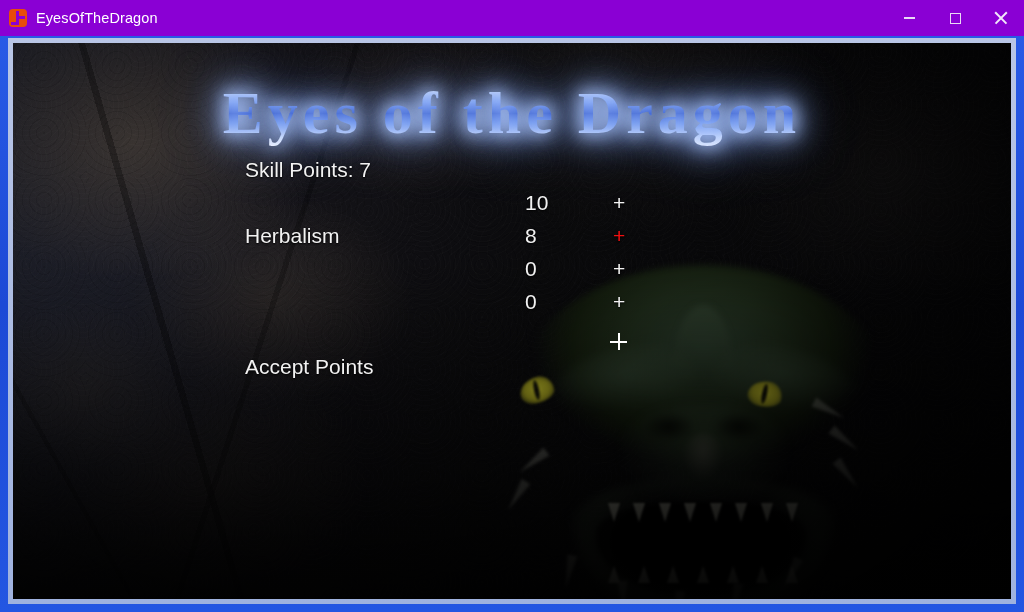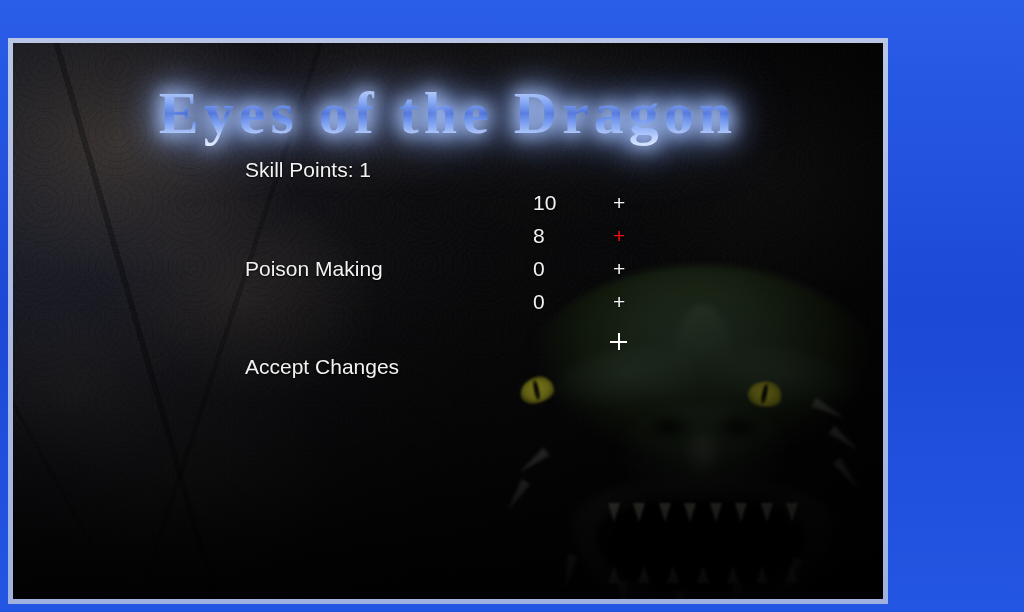--- a/index.html
+++ b/index.html
@@ -82,21 +82,21 @@
     width: 16px; height: 1.5px;
     background: #f2e6fa;
   }
   .winbtn .x-close:before { transform: rotate(45deg); }
   .winbtn .x-close:after  { transform: rotate(-45deg); }
 
   
   #bevel {
     position: absolute;
     left: 8px; top: 38px;
-    width: 880px; height: 566px;
+    width: 1008px; height: 566px;
     background: linear-gradient(180deg,#b9c6e6 0%, #9fb2df 100%);
     padding: 5px;
   }
 
   
   #game {
     position: relative;
     width: 100%; height: 100%;
     overflow: hidden;
     background: #070708;
@@ -297,21 +297,21 @@
     text-shadow: 0 1px 2px rgba(0,0,0,0.95);
     user-select: none;
   }
   #skill-points { margin-bottom: 0px; white-space: nowrap; }
   .skill-row {
     position: relative;
     height: 33px;
     white-space: nowrap;
   }
   .skill-name { position: absolute; left: 0; top: 0; }
-  .skill-value { position: absolute; left: 288px; top: 0; }
+  .skill-value { position: absolute; left: 280px; top: 0; }
   .skill-plus { position: absolute; left: 368px; top: 0; }
   .skill-plus.selected { color: #ef0f10; }
   #menu-gap { height: 32px; }
   .menu-item { height: 33px; white-space: nowrap; }
 
   
   #cursor {
     position: absolute;
     left: 597px; top: 290px;
     width: 17px; height: 17px;
@@ -321,20 +321,41 @@
     content: ""; position: absolute; background: #ffffff;
   }
   #cursor:before { left: 0; top: 7.5px; width: 17px; height: 2px; }
   #cursor:after  { left: 7.5px; top: 0; width: 2px; height: 17px; }
 </style>
 </head>
 <body>
 
 <div id="window">
 
+  <div id="titlebar">
+    <div id="app-icon">
+      <div class="glyph"></div>
+      <div class="notch-v"></div>
+      <div class="notch-h"></div>
+      <div class="notch-h2"></div>
+    </div>
+    <div id="title-text">EyesOfTheDragon</div>
+
+    <div id="win-controls">
+      <div class="winbtn">
+        <div class="bar-min"></div>
+      </div>
+      <div class="winbtn">
+        <div class="box-max"></div>
+      </div>
+      <div class="winbtn">
+        <div class="x-close"></div>
+      </div>
+    </div>
+  </div>
 
   <div id="bevel">
     <div id="game">
 
       <div id="rock"></div>
       <div id="grain"></div>
       <div id="cracks"></div>
 
       <div id="dragon">
         <div class="d-layer" id="d-skull"></div>
@@ -385,45 +406,45 @@
         <div class="spike" style="left:206px; top:326px; transform:rotate(184deg);"></div>
         <div class="spike" style="left:262px; top:318px; transform:rotate(192deg);"></div>
         <div class="spike" style="left:318px; top:292px; transform:rotate(206deg);"></div>
       </div>
 
       <div id="vignette"></div>
 
       <div id="game-title">Eyes of the Dragon</div>
 
       <div id="panel">
-        <div id="skill-points">Skill Points: 1</div>
+        <div id="skill-points">Skill Points: 7</div>
 
         <div class="skill-row">
           <span class="skill-value">10</span>
           <span class="skill-plus">+</span>
         </div>
 
         <div class="skill-row">
+          <span class="skill-name">Herbalism</span>
           <span class="skill-value">8</span>
           <span class="skill-plus selected">+</span>
-        </div>
-
-        <div class="skill-row">
-          <span class="skill-name">Poison Making</span>
-          <span class="skill-value">0</span>
-          <span class="skill-plus">+</span>
         </div>
 
         <div class="skill-row">
           <span class="skill-value">0</span>
           <span class="skill-plus">+</span>
         </div>
 
+        <div class="skill-row">
+          <span class="skill-value">0</span>
+          <span class="skill-plus">+</span>
+        </div>
+
         <div id="menu-gap"></div>
 
-        <div class="menu-item">Accept Changes</div>
+        <div class="menu-item">Accept Points</div>
       </div>
 
       <div id="cursor"></div>
 
     </div>
   </div>
 </div>
 
 </body></html>

